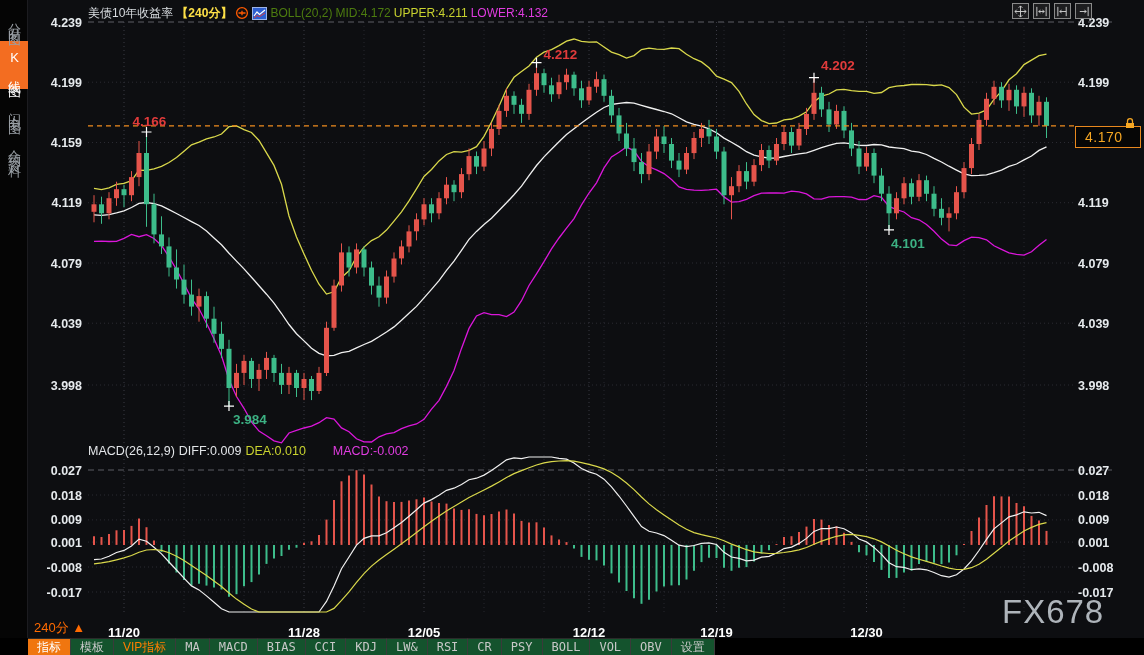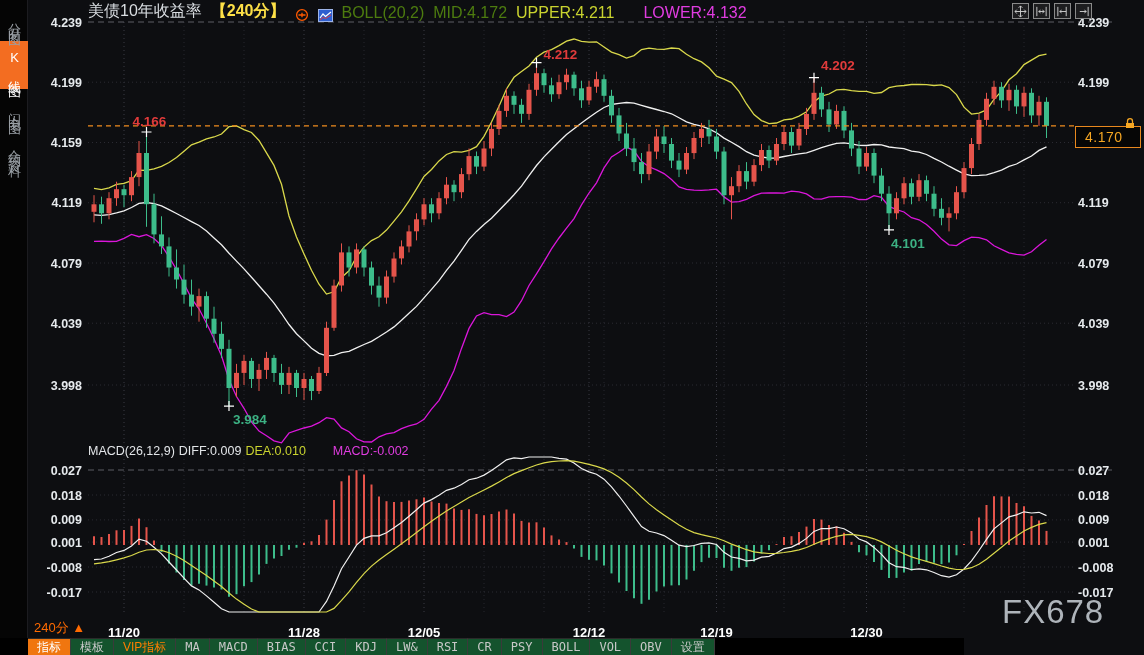--- a/index.html
+++ b/index.html
@@ -12,26 +12,26 @@
   
   #sidebar { position:absolute; left:0; top:0; width:28px; height:655px; background:#050505; border-right:1px solid #1c1c20; }
   .vtab {
     width:28px; display:flex; align-items:center; justify-content:center;
     writing-mode:vertical-rl; text-orientation:upright;
     font-size:13px; letter-spacing:5px; padding:9px 0; color:#9aa0a6;
     cursor:pointer; margin-top:4px;
   }
   .vtab.active { background:#f36d21; color:#fff; }
   
-  #header { position:absolute; left:88px; top:4px; height:18px; display:flex; align-items:flex-end; gap:9px; font-size:16px; white-space:nowrap; z-index:5; }
+  #header { position:absolute; left:88px; top:4px; height:18px; display:flex; align-items:center; gap:3px; font-size:12px; white-space:nowrap; z-index:5; }
   .h-title { color:#d9dde1; }
   .h-period { color:#fde047; font-weight:700; }
   .h-white { color:#4d7c0f; }
   .h-upper { color:#c9d32f; }
-  .h-lower { color:#e03ce0;margin-left:20px; }
+  .h-lower { color:#e03ce0; }
   .h-icon { display:inline-flex; align-items:center; }
   
   #tools { position:absolute; left:1012px; top:3px; display:flex; gap:4px; z-index:5; }
   .tool-btn { width:17px; height:16px; background:#1d1d1f; border:1px solid #8a8a8a; padding:0; display:flex; align-items:center; justify-content:center; cursor:pointer; }
   .tool-btn svg { display:block; }
   
   #chart { position:absolute; left:28px; top:0; z-index:1; }
   
   #macd-header { position:absolute; left:88px; top:444px; display:flex; gap:4px; font-size:12.5px; z-index:5; white-space:nowrap; }
   .m-white { color:#e2e5e8; } .m-dea { color:#c9d32f; } .m-macd { color:#e03ce0;padding-left:23px; }
@@ -40,21 +40,21 @@
     position:absolute; left:1075px; top:126px; width:66px; height:22px; z-index:6;
     background:#060606; border:1px solid #e8881e; color:#f5a623;
     font-size:14px; line-height:20px; padding-left:9px; letter-spacing:.5px;
   }
   #tag-lock { position:absolute; left:1124px; top:115px; z-index:7; }
   
   #xaxis { position:absolute; left:0; top:616px; width:1144px; height:22px; z-index:4; }
   #period-indicator { position:absolute; left:34px; top:3px; color:#ff6a00; font-size:13px; font-weight:400; cursor:pointer; }
   .xdate { position:absolute; top:9px; transform:translateX(-50%); color:#fff; font-weight:700; font-size:13px; }
   
-  #toolbar { position:absolute; left:0; top:638px; width:964px; height:17px; background:#000; display:flex; align-items:stretch; padding-left:28px; z-index:4; }
+  #toolbar { position:absolute; left:0; top:638px; width:1144px; height:17px; background:#000; display:flex; align-items:stretch; padding-left:28px; z-index:4; }
   .tb-item {
     display:flex; align-items:center; padding:0 9px; font-size:12px; color:#c8c8c8;
     background:#14532d; border-right:1px solid #3a3a3a; border-top:1px solid #2a2a2a;
     cursor:pointer; white-space:nowrap; font-family:"DejaVu Sans Mono", monospace;
   }
   .tb-item.cjk { font-family:"Liberation Sans", sans-serif; }
   .tb-item.sel { background:#f0760f; color:#fff; }
   .tb-item.vip { color:#ff7e00; }
   
   #watermark { position:absolute; left:1002px; top:593px; font-size:33px; color:#aeb4ba; letter-spacing:1px; z-index:3; }

